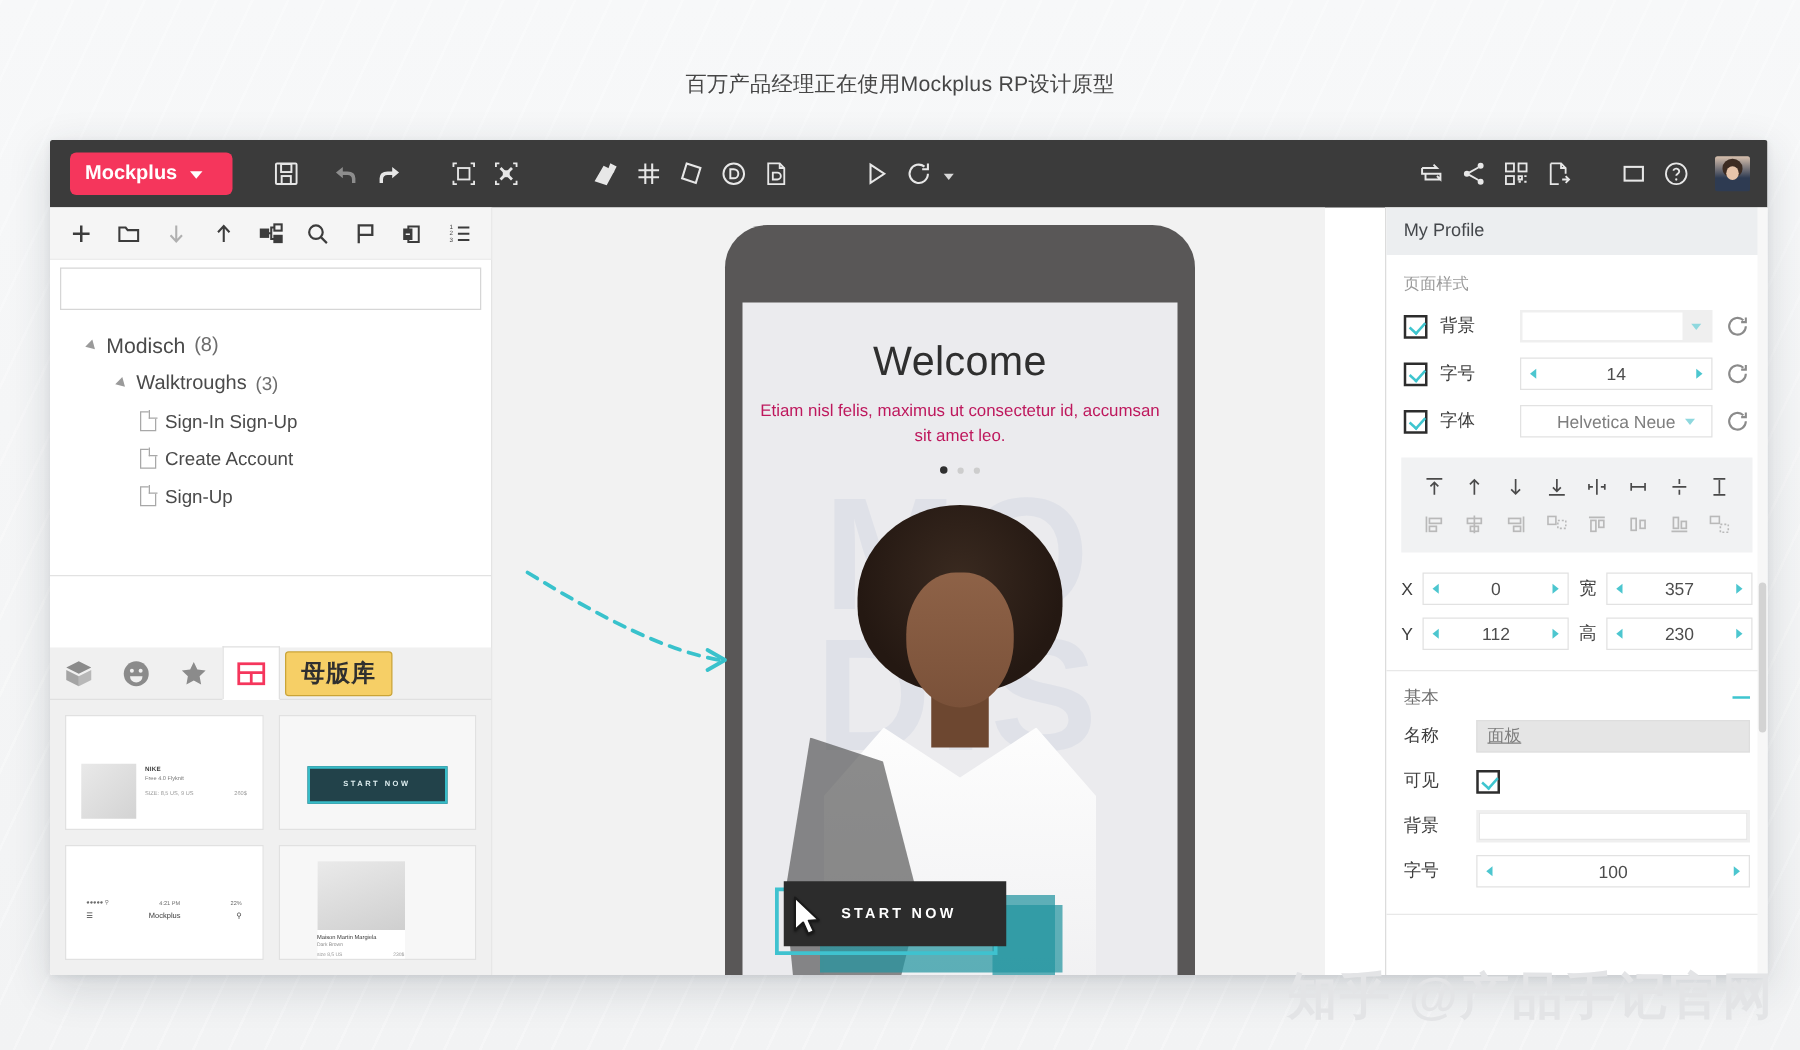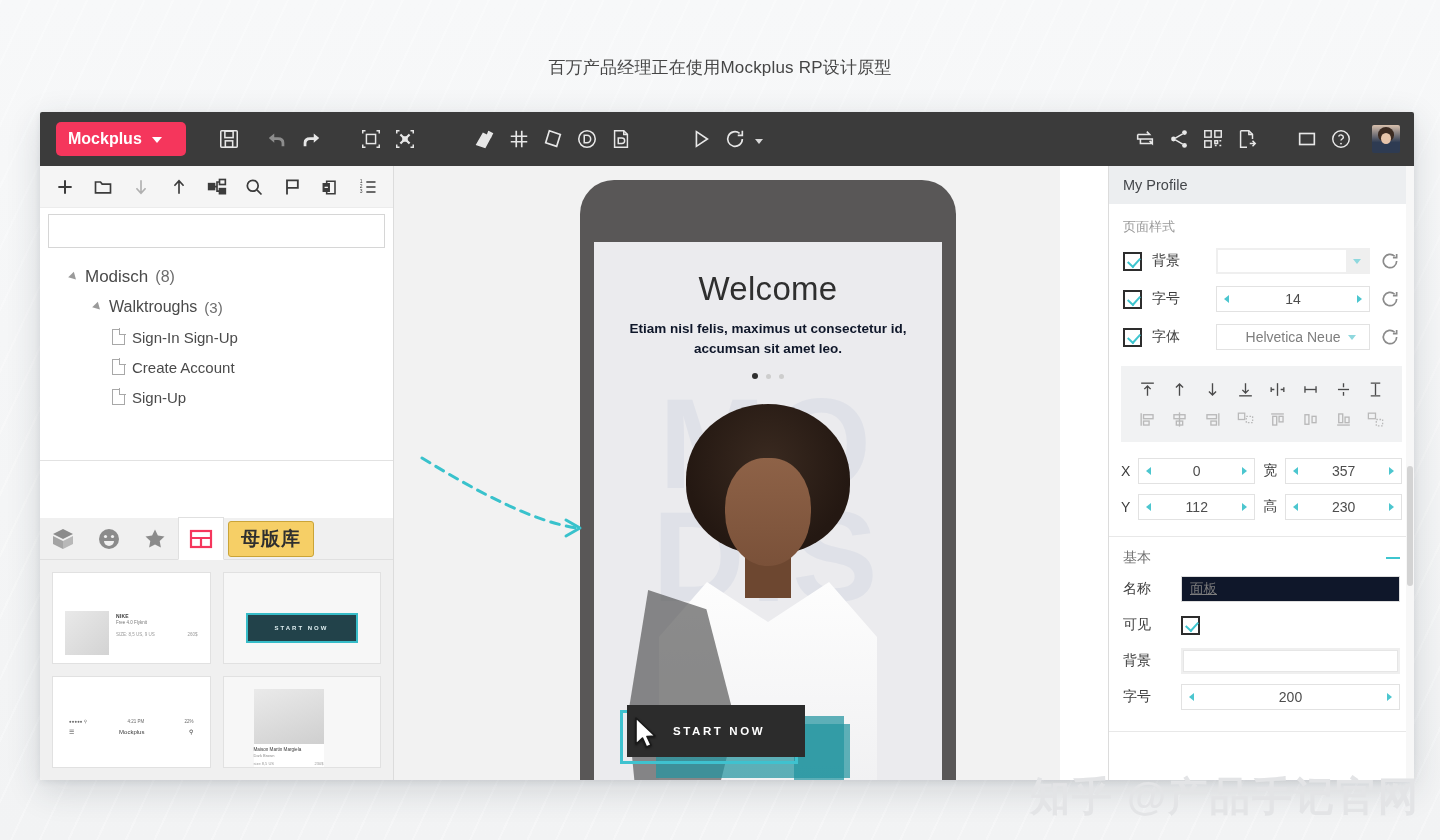--- a/index.html
+++ b/index.html
@@ -256,21 +256,21 @@
     background:#ebebee;
     overflow:hidden;
   }
   .welcome{
     text-align:center; padding-top:28px;
   }
   .welcome h1{
     font-size:33px; font-weight:normal; color:#2f2f2f; letter-spacing:.3px;
   }
   .welcome p{
-    font-size:13.5px; color:#0f172a; line-height:1.45; margin-top:11px; padding:0 14px;font-weight:bold;
+    font-size:13.5px; color:#be185d; line-height:1.45; margin-top:11px; padding:0 14px;
   }
   .dots{ margin-top:15px; display:flex; justify-content:center; gap:8px; align-items:center;}
   .dots i{ width:5px;height:5px;border-radius:50%;background:#cdcdcd;display:block; }
   .dots i.on{ background:#2f2f2f; width:6px;height:6px; }
 
   .hero{
     position:absolute; left:0; right:0; top:152px; bottom:0;
     overflow:hidden;
   }
   .modis-wm{
@@ -427,21 +427,21 @@
     padding:12px 14px 4px 14px;
   }
   .sec-head .t{ font-size:14px; color:#6f6f6f; }
   .minus{ width:14px; height:2px; background:#3ec5cf; }
 
   .basic-row{
     display:flex; align-items:center; height:36px; padding:0 14px; gap:12px;
   }
   .basic-lbl{ font-size:14px; color:#3d3d3d; width:46px; flex:none; }
   .txt-field{
-    flex:1; height:26px; border:1px solid #dedede; background:#0f172a;
+    flex:1; height:26px; border:1px solid #dedede; background:#e5e5e5;
     display:flex; align-items:center; padding:0 8px;
     font-size:13.5px; color:#7d7d7d;text-decoration:underline;
   }
   .grey-field{
     flex:1; height:26px; background:#efefef; padding:2px;
   }
   .grey-field > div{ height:22px; background:#fff; border:1px solid #e6e6e6;}
 
   
   .rp-scroll{
@@ -1028,21 +1028,21 @@
         <span class="basic-lbl">背景</span>
         <span class="grey-field">
             <div></div>
           </span>
       </div>
 
       <div class="basic-row">
         <span class="basic-lbl">字号</span>
         <span class="spin">
           <span class="tri-l"></span>
-          <span class="v">200</span>
+          <span class="v">100</span>
           <span class="tri-r"></span>
         </span>
       </div>
 
       <div class="divider"></div>
 
       <div class="rp-scroll">
         <div class="rp-thumb"></div>
       </div>
     </div>

